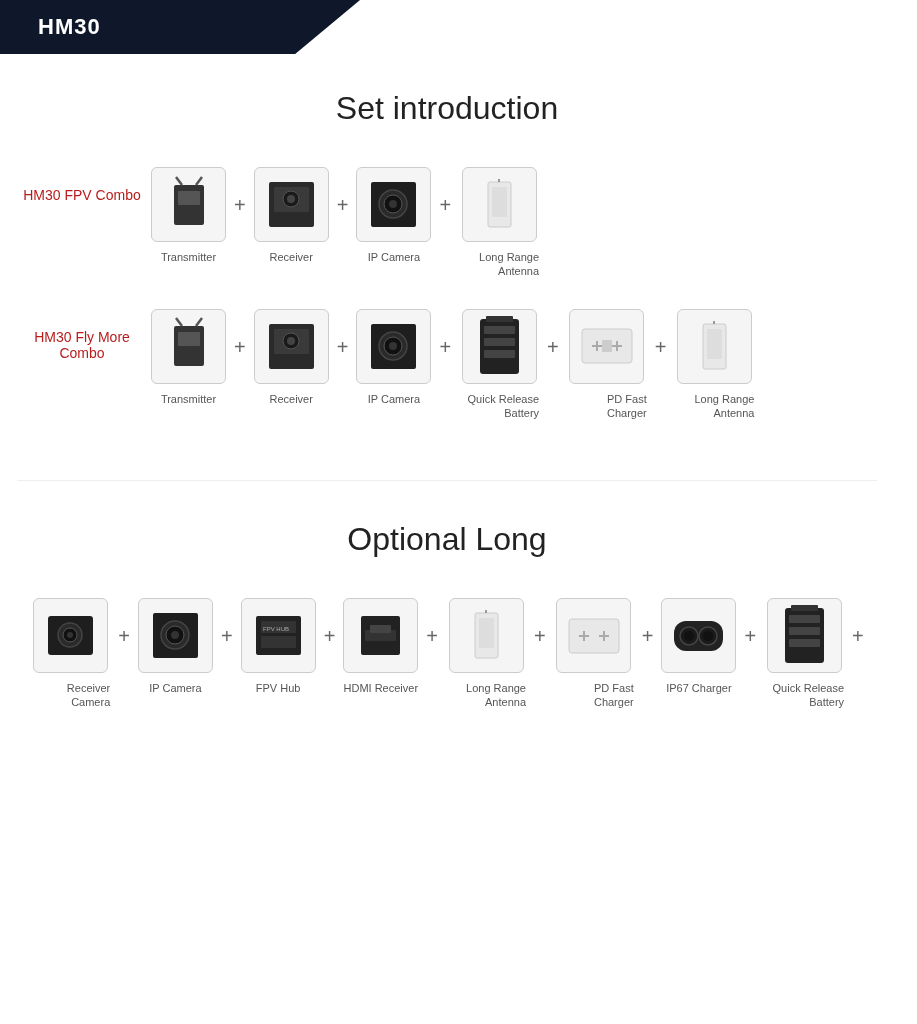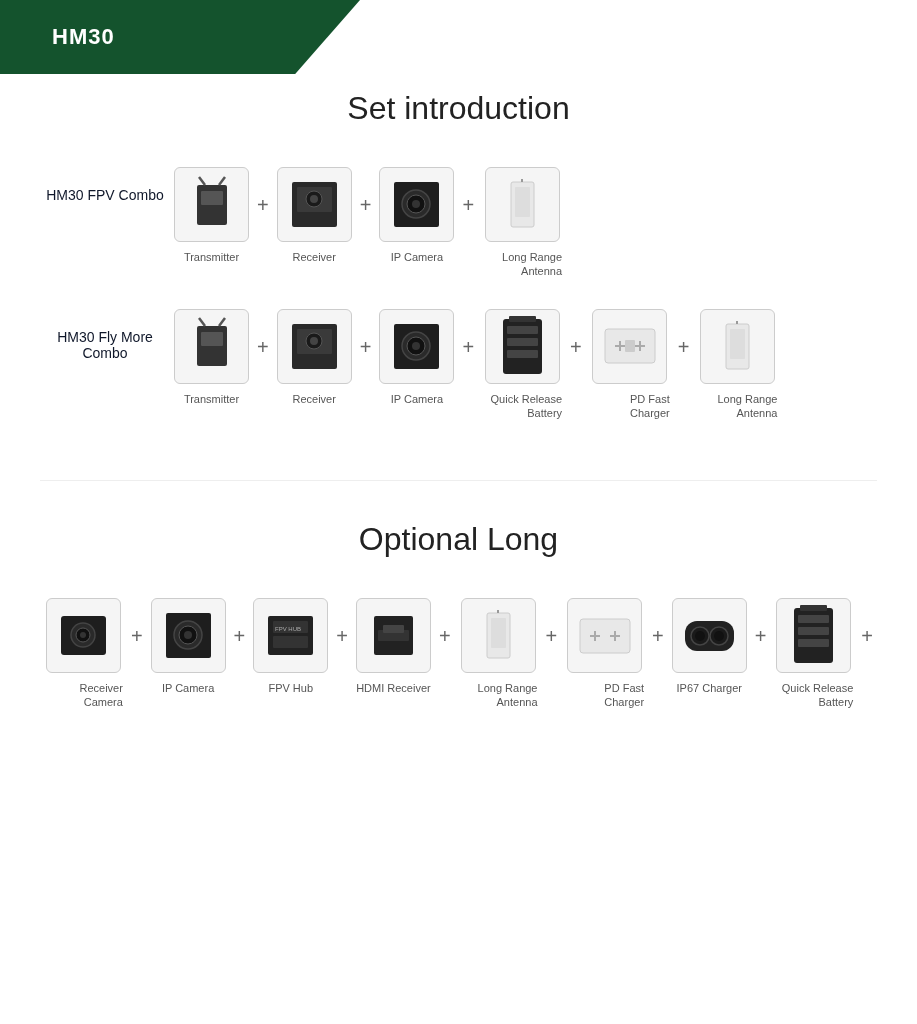--- a/index.html
+++ b/index.html
@@ -10,37 +10,37 @@
       min-height: 1024px;
       position: relative;
     }
 
     
     .header-banner {
       position: absolute;
       top: 0;
       left: 0;
       width: 360px;
-      height: 74px;
-      background: #14532d;
+      height: 54px;
+      background: #0f172a;
       clip-path: polygon(0 0, 100% 0, 82% 100%, 0 100%);
       display: flex;
       align-items: center;
-      padding-left: 52px;
+      padding-left: 38px;
     }
     .header-banner .title {
       color: #fff;
       font-size: 22px;
       font-weight: bold;
       letter-spacing: 1px;
     }
 
     
     .main-content {
-      padding: 90px 40px 40px 40px;
+      padding: 90px 40px 40px 17px;
     }
 
     
     .section-title {
       text-align: center;
       font-size: 32px;
       font-weight: normal;
       color: #222;
       margin-bottom: 40px;
     }
@@ -52,21 +52,21 @@
 
     
     .combo-row {
       display: flex;
       align-items: flex-start;
       margin-bottom: 30px;
     }
     .combo-label {
       width: 130px;
       font-size: 14px;
-      color: #0f172a;
+      color: #b91c1c;
       font-weight: 500;
       padding-top: 20px;
       text-align: center;
       flex-shrink: 0;
     }
     .combo-items {
       display: flex;
       align-items: flex-start;
       flex-wrap: nowrap;
       gap: 0;

